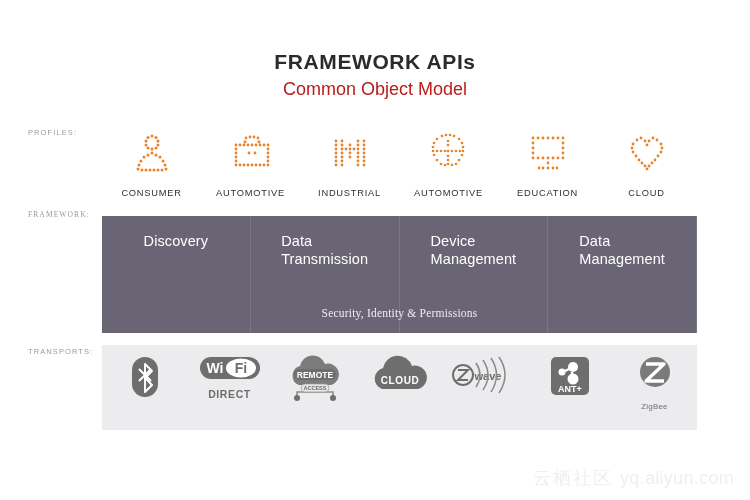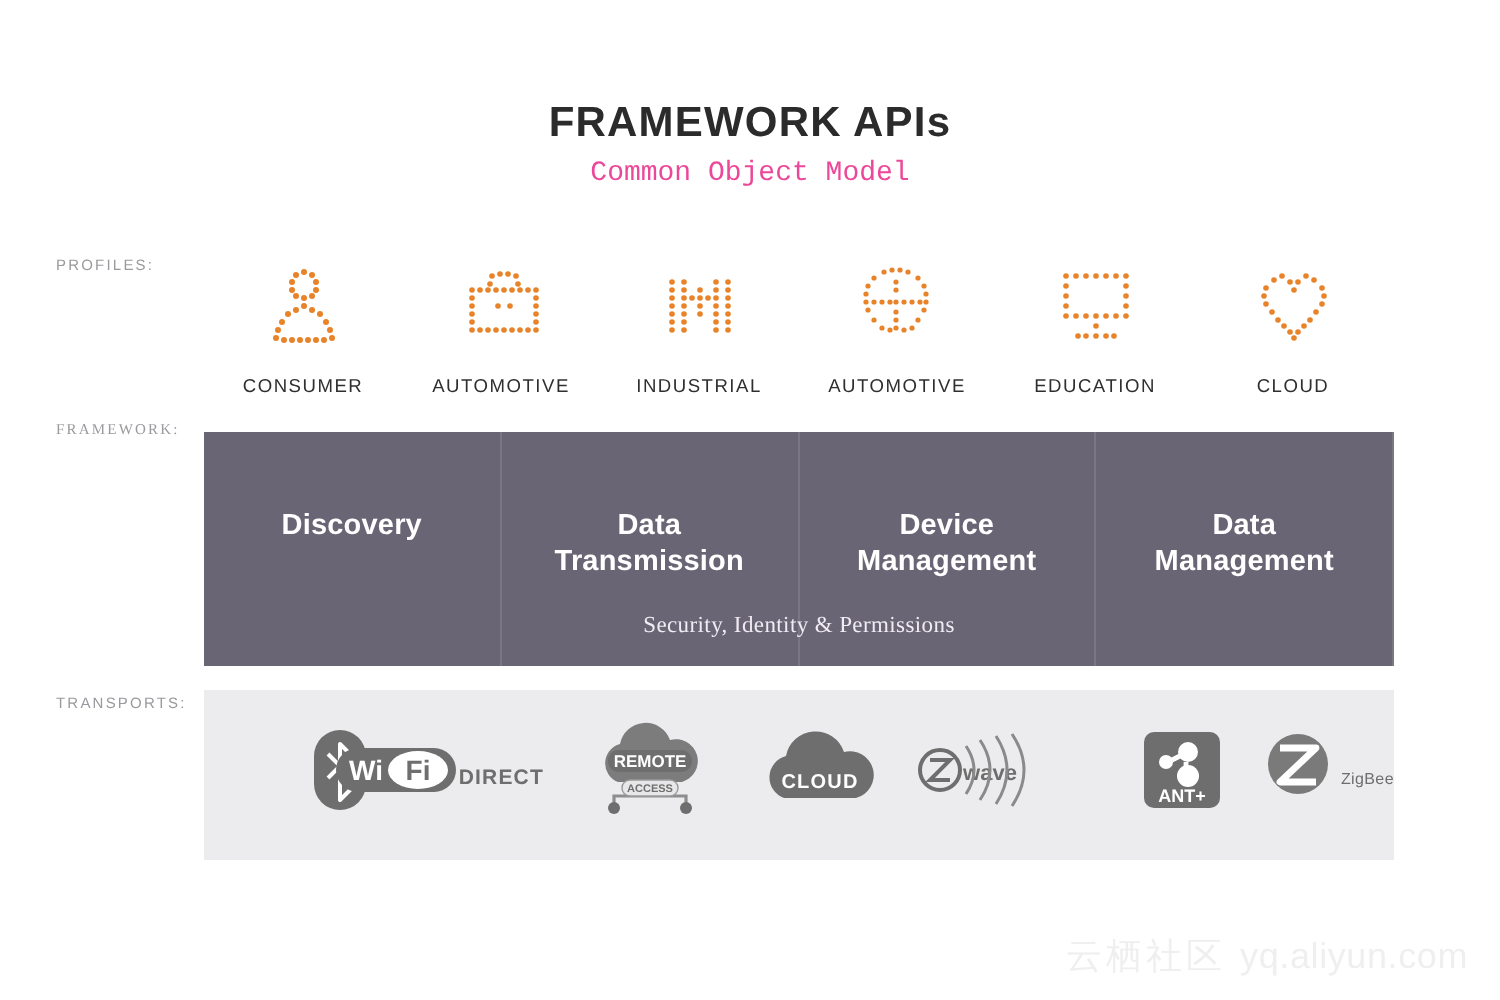--- a/index.html
+++ b/index.html
@@ -12,22 +12,22 @@
   .page { position: relative; width: 750px; height: 500px; background: #fff; }
 
   
   .title-block { position: absolute; left: 0; top: 50px; width: 750px; text-align: center; }
   .title {
     font-family: "Liberation Sans", sans-serif;
     font-size: 21px; font-weight: 600; letter-spacing: 0.6px;
     color: #2b2b2b;
   }
   .subtitle {
-    font-family: Liberation Mono, monospace;
-    font-size: 14px; color: #ec4899; margin-top: 5px;
+    font-family: Liberation Sans, sans-serif;
+    font-size: 18px; color: #b91c1c; margin-top: 5px;
   }
 
   
   .row-label {
     position: absolute; left: 28px;
     font-size: 7.5px; letter-spacing: 1.1px; font-weight: 400;
     color: #9a9a9e; text-transform: uppercase;
     font-family: "Liberation Sans", sans-serif;
     white-space: nowrap;
   }
@@ -58,22 +58,22 @@
     background: #6a6575;
     display: flex;
   }
   .fw-panel {
     flex: 1 1 0; position: relative;
     border-right: 1px solid #7a7684;
     display: flex; align-items: flex-start; justify-content: center;
   }
   .fw-panel:last-child { border-right: none; }
   .fw-panel-title {
-    margin-top: 38px; text-align: center; color: #ffffff;
-    font-size: 14.5px; font-weight: 700; line-height: 1.25;
+    margin-top: 16px; color: #ffffff;
+    font-size: 14.5px; font-weight: 400; line-height: 1.25;
     letter-spacing: 0.1px; padding: 0 6px;
   }
   .security-row {
     position: absolute; left: 14px; right: 14px; top: 80px;
     display: flex; align-items: center; gap: 10px; flex-direction: column;
   }
   .sec-line { flex: 1 1 auto; height: 1px; background: #cfc9d6; opacity: .85; }
   .sec-text {
     font-family: "Liberation Serif", serif;
     font-size: 11.5px; color: #f0ecf3; white-space: nowrap; letter-spacing: .2px;
@@ -81,21 +81,21 @@
 
   
   .transports {
     position: absolute; left: 102px; top: 345px;
     width: 595px; height: 85px;
     background: #ececee;
     display: flex; align-items: center; justify-content: space-around;
   }
   .transport {
     width: 85px; height: 66px;
-    display: flex; flex-direction: row; align-items: center; justify-content: flex-end;
+    display: flex; flex-direction: column; align-items: center; justify-content: flex-start;
   }
   .t-caption {
     margin-top: 3px; font-size: 10.5px; font-weight: 700;
     color: #6e6e6e; letter-spacing: .6px;
   }
   .t-caption.small { font-size: 8px; letter-spacing: .2px; font-weight: 400; }
 
   
   .watermark {
     position: absolute; right: 16px; bottom: 10px;

